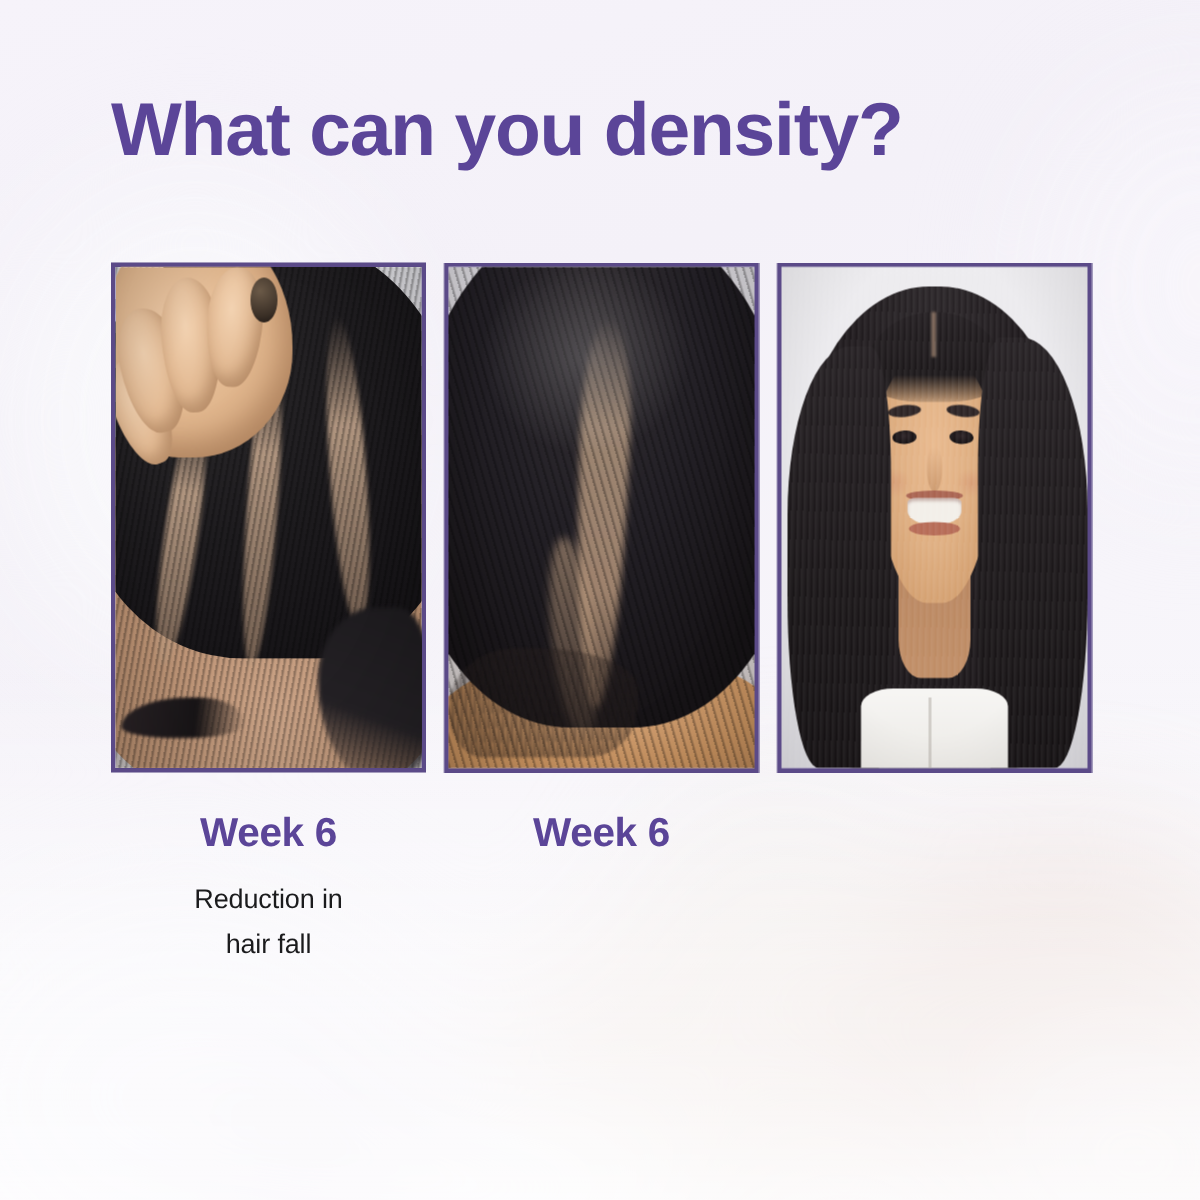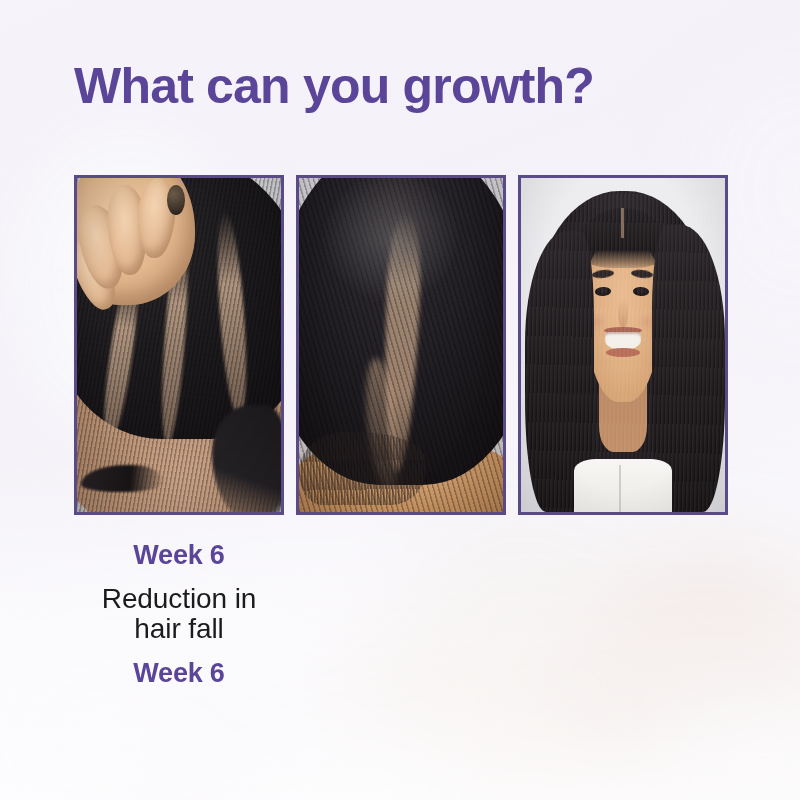--- a/index.html
+++ b/index.html
@@ -317,36 +317,35 @@
   }
 
   
   .caption-row {
     position: absolute;
     left: 74px;
     top: 538px;
     width: 654px;
     display: flex;
     gap: 12px;
-    flex-direction: column;
   }
   .caption-col {
     width: 210px;
     text-align: center;
   }
   .caption-week {
     font-size: 27px;
     font-weight: bold;
     color: #5b4598;
     line-height: 34px;
     letter-spacing: -0.2px;
   }
   .caption-desc {
     margin-top: 12px;
-    font-size: 28px;
+    font-size: 18px;
     font-weight: normal;
     color: #1b1b1d;
     line-height: 30px;
     letter-spacing: -0.1px;
     white-space: pre-line;
   }
 </style>
 </head>
 <body>
 
@@ -359,21 +358,21 @@
     <div class="blob blob-c"></div>
     <div class="blob blob-d"></div>
     <div class="blob blob-e"></div>
     <div class="blob blob-f"></div>
     <div class="blob blob-g"></div>
     <div class="blob blob-h"></div>
     <div class="blob blob-i"></div>
   </div>
   <div class="bg-layer bg-sheen"></div>
 
-  <div class="title">What can you growth?</div>
+  <div class="title">What can you density?</div>
 
   <div class="panel-row">
 
     <div class="panel">
       <div class="panel-img">
         <div class="p1-bg"></div>
         <div class="p1-scalp"></div>
         <div class="p1-hairmass"></div>
         <div class="p1-part a"></div>
         <div class="p1-part b"></div>

